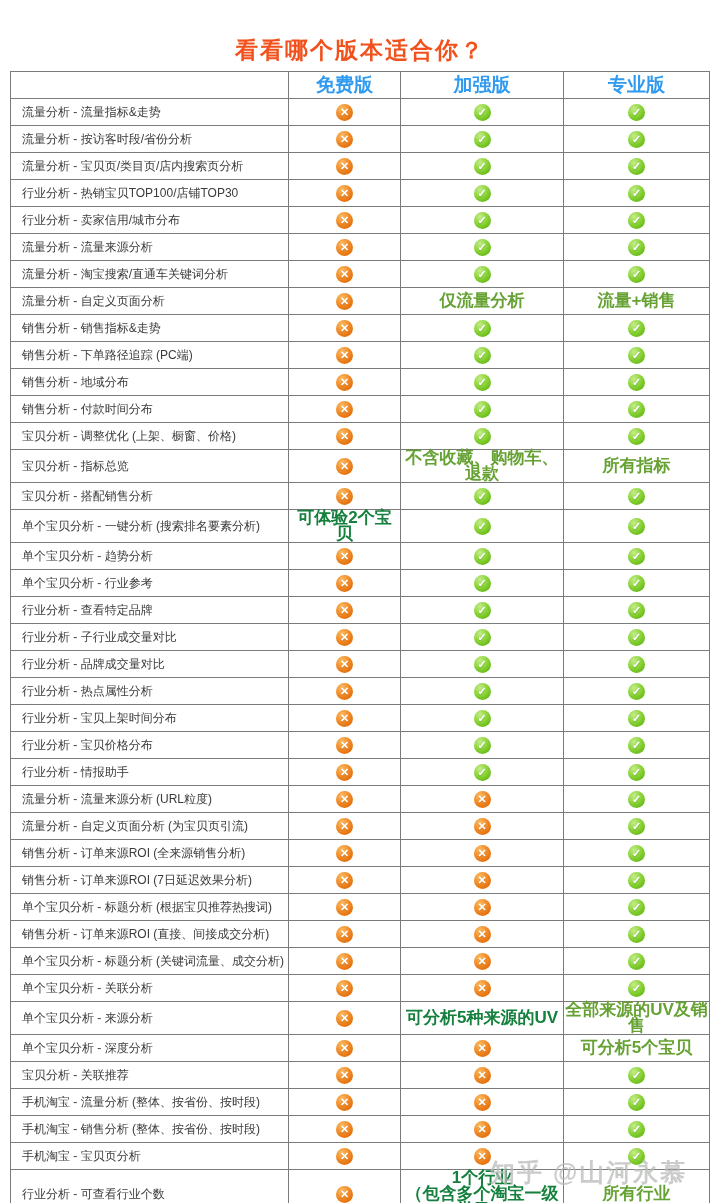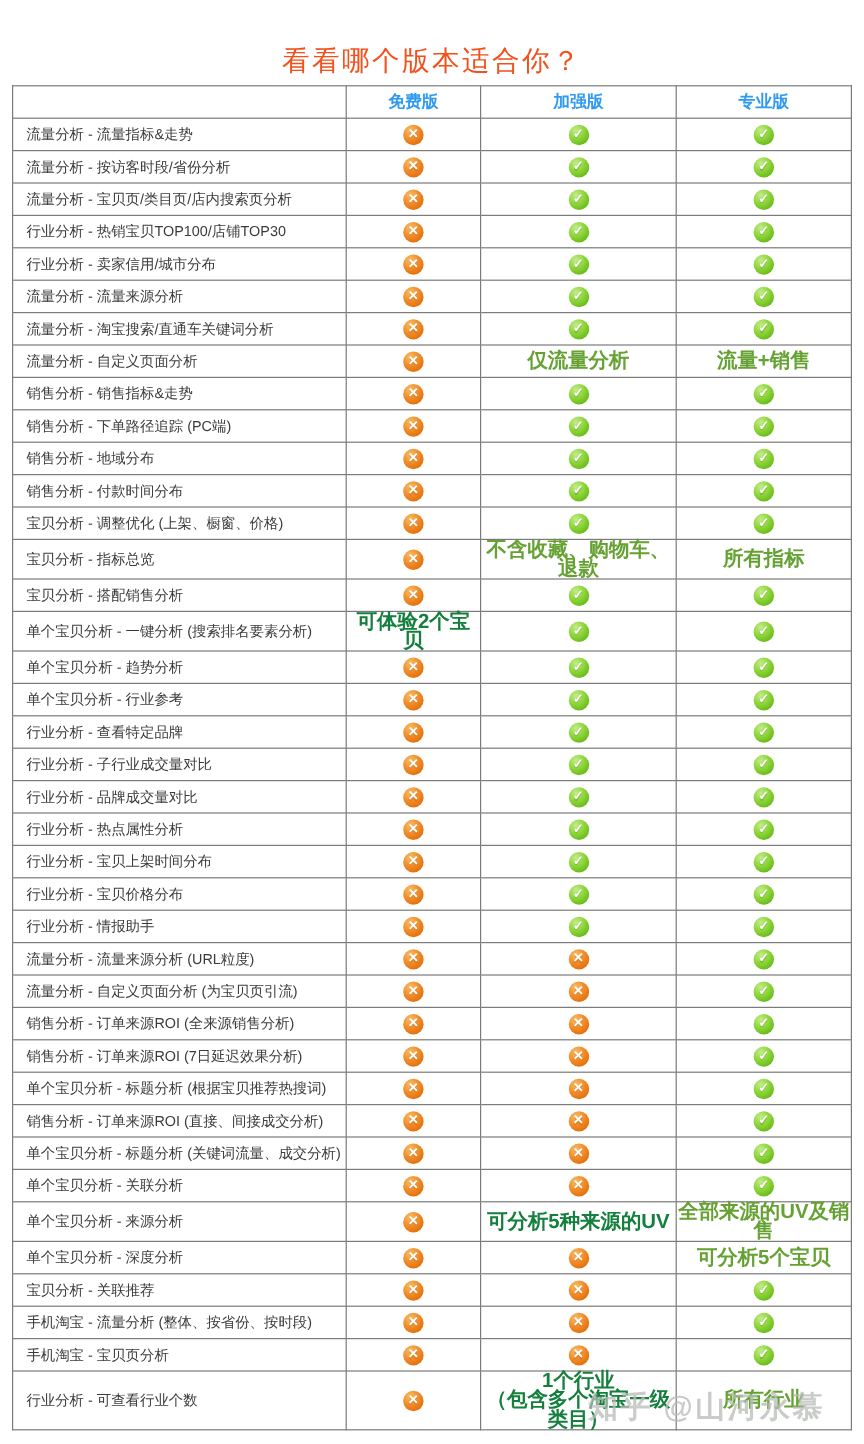--- a/index.html
+++ b/index.html
@@ -9,40 +9,40 @@
     background: #ffffff;
     font-family: "Liberation Sans", sans-serif;
     position: relative;
     overflow: hidden;
   }
   .page-title {
     position: absolute;
     top: 20px; left: 0; width: 100%;
     text-align: center;
     font-size: 23px;
-    font-weight: normal;
+    font-weight: bold;
     letter-spacing: 2px;
     color: #f2511c;
   }
   table.compare {
     position: absolute;
     top: 71px; left: 10px;
     width: 699px;
     border-collapse: collapse;
     table-layout: fixed;
   }
   table.compare th, table.compare td {
     border: 1px solid #7b7b7b;
     padding: 0;
     vertical-align: middle;
   }
   table.compare th {
     height: 27px;
     color: #2f9af0;
-    font-size: 14px;
+    font-size: 19px;
     font-weight: bold;
     text-align: center;
     background: #ffffff;
   }
   table.compare td {
     height: 27px;
     font-size: 12px;
     color: #3b3b3b;
     text-align: center;
     background: #ffffff;
@@ -329,20 +329,26 @@
         <td><span class="icon cross">✕</span></td>
         <td><span class="icon check">✓</span></td>
       </tr>
       <tr>
         <td class="label">手机淘宝 - 流量分析 (整体、按省份、按时段)</td>
         <td><span class="icon cross">✕</span></td>
         <td><span class="icon cross">✕</span></td>
         <td><span class="icon check">✓</span></td>
       </tr>
       <tr>
+        <td class="label">手机淘宝 - 销售分析 (整体、按省份、按时段)</td>
+        <td><span class="icon cross">✕</span></td>
+        <td><span class="icon cross">✕</span></td>
+        <td><span class="icon check">✓</span></td>
+      </tr>
+      <tr>
         <td class="label">手机淘宝 - 宝贝页分析</td>
         <td><span class="icon cross">✕</span></td>
         <td><span class="icon cross">✕</span></td>
         <td><span class="icon check">✓</span></td>
       </tr>
       <tr class="tall">
         <td class="label">行业分析 - 可查看行业个数</td>
         <td><span class="icon cross">✕</span></td>
         <td><span class="cell-text orange">1个行业<br>（包含多个淘宝一级类目）</span></td>
         <td><span class="cell-text green">所有行业</span></td>

